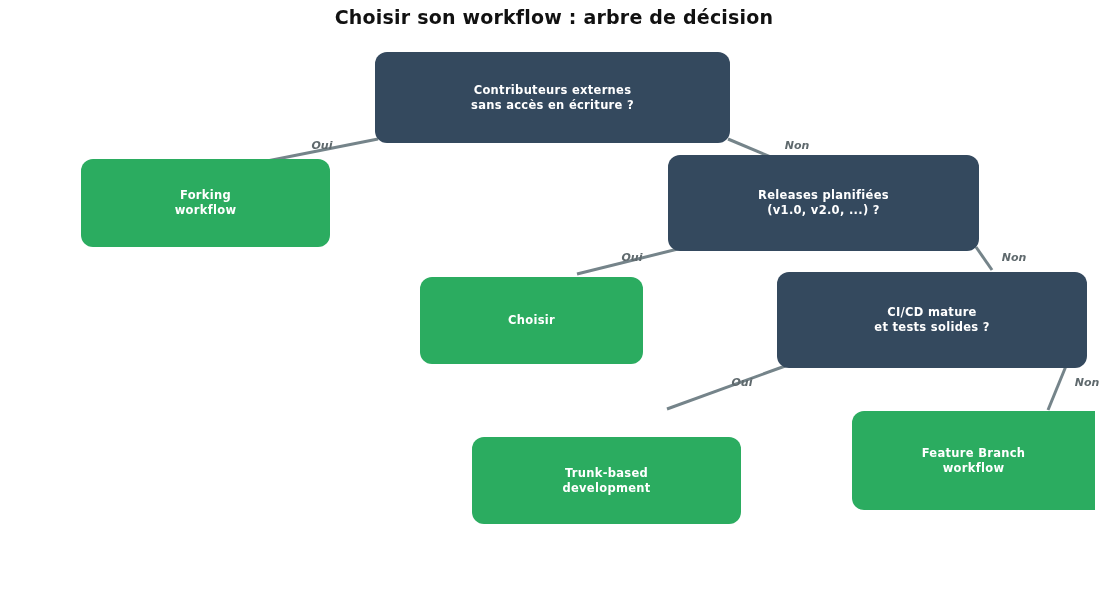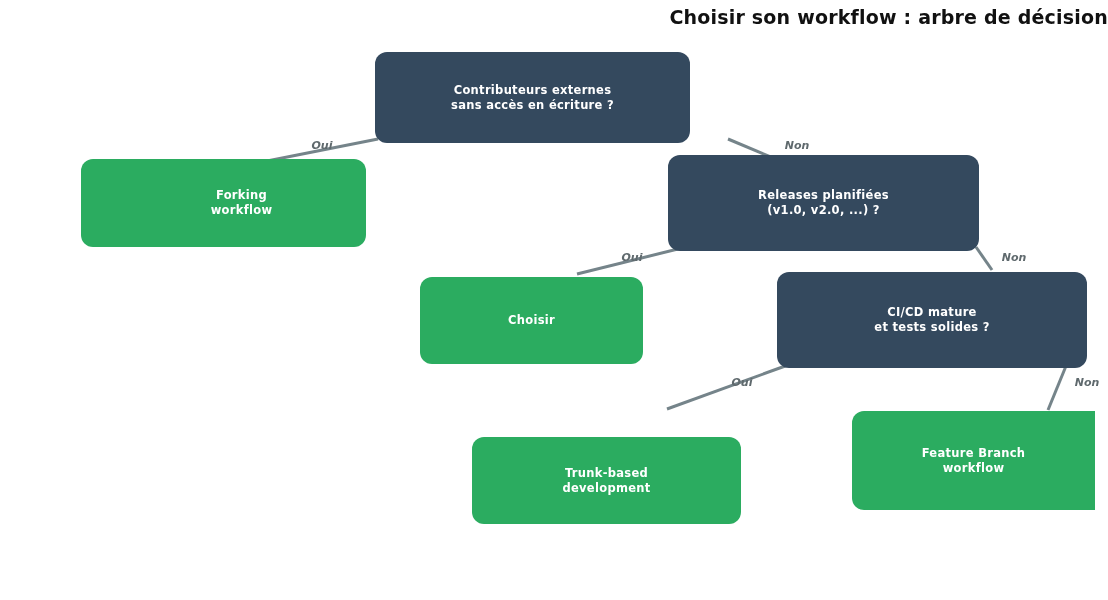--- a/index.html
+++ b/index.html
@@ -13,21 +13,21 @@
     width: 1108px;
     height: 600px;
     overflow: hidden;
     background: #ffffff;
   }
   .diagram-title {
     position: absolute;
     top: 6px;
     left: 0;
     width: 1108px;
-    text-align: right;
+    text-align: center;
     font-size: 19px;
     font-weight: bold;
     color: #111111;
     letter-spacing: 0.2px;
   }
   svg.edges {
     position: absolute;
     left: 0;
     top: 0;
     width: 1108px;
@@ -53,22 +53,22 @@
     font-size: 11.5px;
     font-weight: bold;
     line-height: 15px;
     white-space: pre-line;
     letter-spacing: 0.3px;
   }
   .node.decision { background: var(--decision-bg, #34495e); }
   .node.result   { background: var(--result-bg, #2bac60); }
 
   
-  #n-root     { left: 375px; top: 52px;  width: 315px; height: 91px; }
-  #n-forking  { left: 81px;  top: 159px; width: 249px; height: 88px; padding-left: 36px; }
+  #n-root     { left: 375px; top: 52px;  width: 355px; height: 91px; }
+  #n-forking  { left: 81px;  top: 159px; width: 249px; height: 88px; }
   #n-releases { left: 668px; top: 155px; width: 311px; height: 96px; align-items: center; }
   #n-gitflow  { left: 420px; top: 277px; width: 223px; height: 87px; }
   #n-cicd     { left: 777px; top: 272px; width: 310px; height: 96px; align-items: center; }
   #n-trunk    { left: 472px; top: 411px; width: 269px; height: 87px; margin-top: 26px; }
   #n-feature  { left: 852px; top: 411px; width: 243px; height: 99px; border-radius: 12px 0 0 12px; }
 
   .edge-label {
     position: absolute;
     z-index: 3;
     transform: translate(-50%, -50%);

